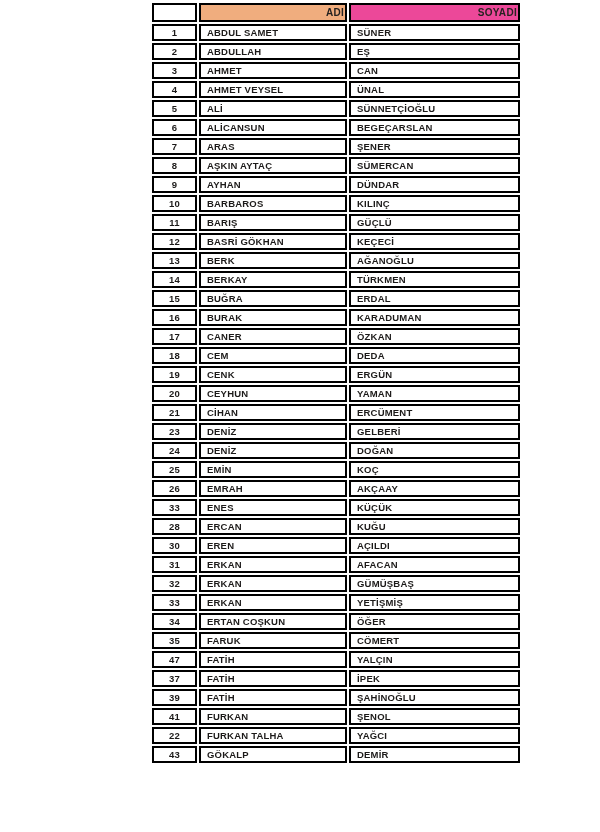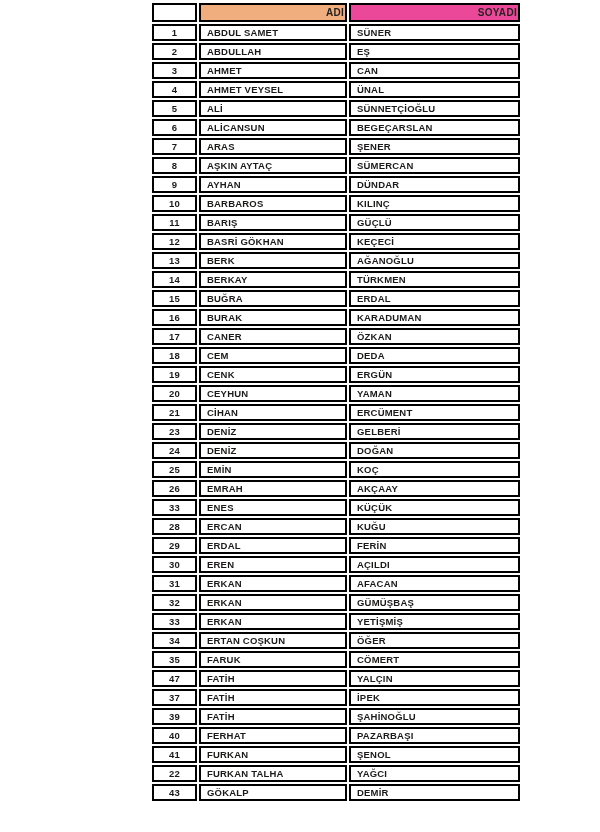--- a/index.html
+++ b/index.html
@@ -237,25 +237,20 @@
     <td class="name">ENES</td>
     <td class="surname">KÜÇÜK</td>
   </tr>
 
   <tr>
     <td class="num">28</td>
     <td class="name">ERCAN</td>
     <td class="surname">KUĞU</td>
   </tr>
 
-  <tr>
-    <td class="num">29</td>
-    <td class="name">ERDAL</td>
-    <td class="surname">FERİN</td>
-  </tr>
 
   <tr>
     <td class="num">30</td>
     <td class="name">EREN</td>
     <td class="surname">AÇILDI</td>
   </tr>
 
   <tr>
     <td class="num">31</td>
     <td class="name">ERKAN</td>
@@ -298,25 +293,20 @@
     <td class="surname">İPEK</td>
   </tr>
 
 
   <tr>
     <td class="num">39</td>
     <td class="name">FATİH</td>
     <td class="surname">ŞAHİNOĞLU</td>
   </tr>
 
-  <tr>
-    <td class="num">40</td>
-    <td class="name">FERHAT</td>
-    <td class="surname">PAZARBAŞI</td>
-  </tr>
 
   <tr>
     <td class="num">41</td>
     <td class="name">FURKAN</td>
     <td class="surname">ŞENOL</td>
   </tr>
 
   <tr>
     <td class="num">22</td>
     <td class="name">FURKAN TALHA</td>

